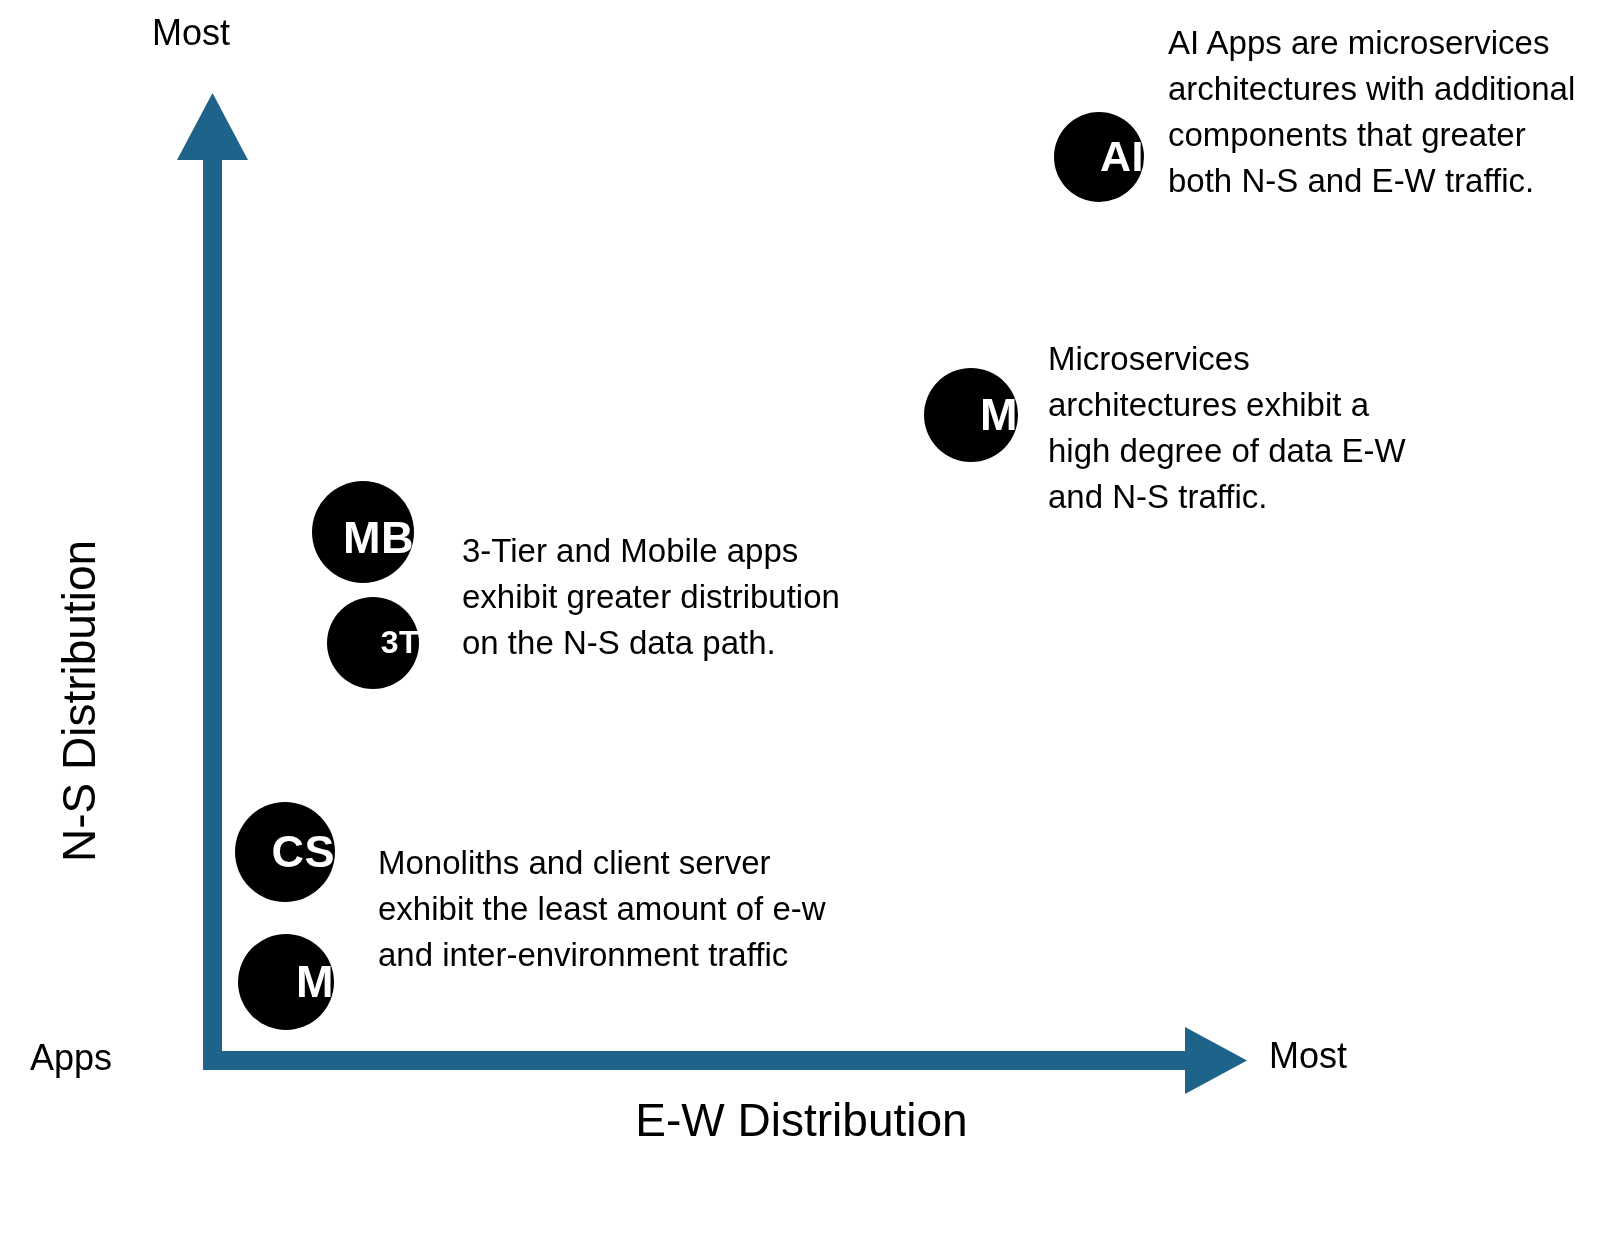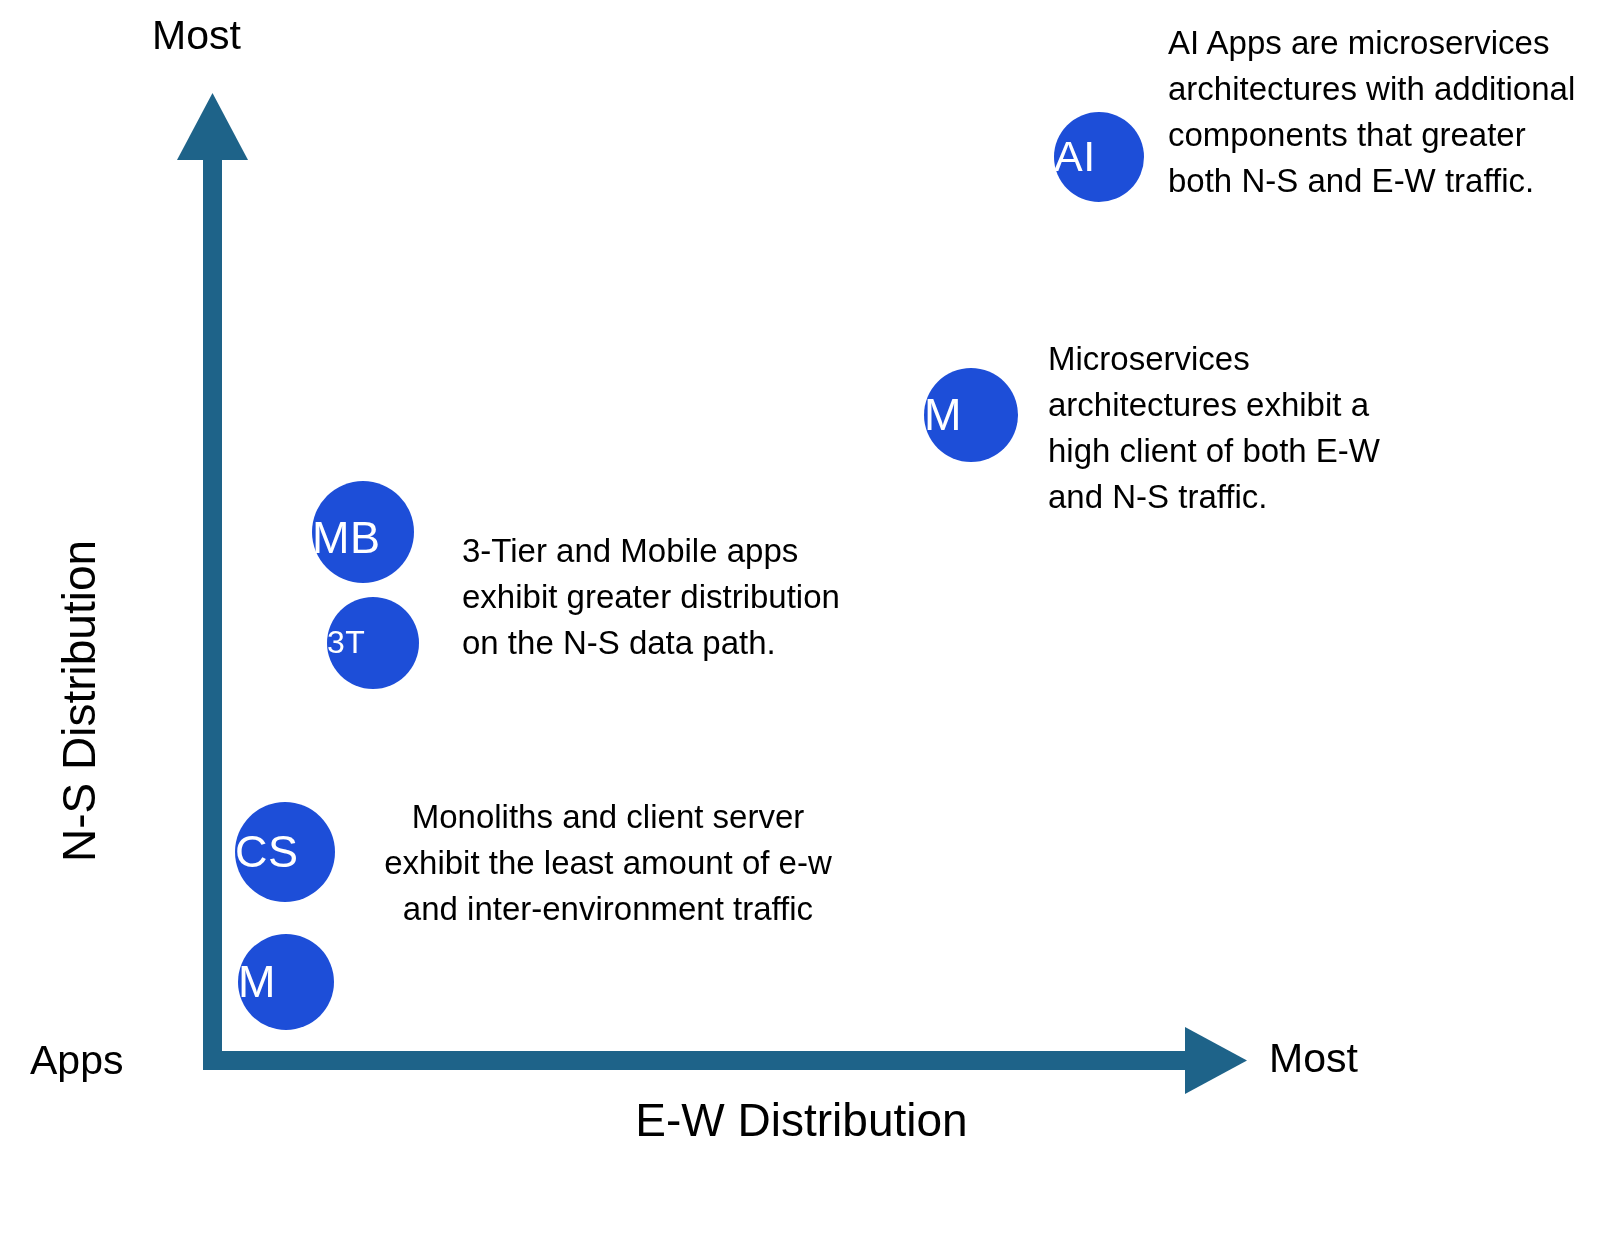--- a/index.html
+++ b/index.html
@@ -26,21 +26,21 @@
     left: 0;
     top: 0;
     width: 1600px;
     height: 1236px;
     pointer-events: none;
   }
 
   
   .axis-end-label {
     position: absolute;
-    font-size: 41px;
+    font-size: 36px;
     line-height: 1.05;
     font-weight: 400;
     color: #000000;
     white-space: nowrap;
   }
   #label-most-top   { left: 152px; top: 14px; }
   #label-least      { left: 30px;  top: 1039px; }
   #label-most-right { left: 1269px; top: 1037px; }
 
   
@@ -67,26 +67,26 @@
     transform-origin: 0 0;
     text-align: left;
     
     translate: 0 430px;
   }
 
   
   .bubble {
     position: absolute;
     border-radius: 50%;
-    background: #1d4ed8;
+    background: #000000;
     display: flex;
     align-items: center;
-    justify-content: flex-start;
+    justify-content: flex-end;
     color: #ffffff;
-    font-weight: 400;
+    font-weight: 700;
     letter-spacing: 0.5px;
     box-sizing: border-box;
   }
   .bubble-label {
     color: #ffffff;
     line-height: 1;
     display: block;
     transform: translateY(-1px);
   }
 
@@ -112,21 +112,21 @@
   .annotation {
     position: absolute;
     font-size: 33px;
     line-height: 46px;
     color: #000000;
     font-weight: 400;
   }
   #ann-ai    { left: 1168px; top: 20px;  width: 420px; }
   #ann-ms    { left: 1048px; top: 336px; width: 380px; }
   #ann-mb3t  { left: 462px;  top: 528px; width: 390px; }
-  #ann-csm   { left: 378px;  top: 794px; width: 460px; text-align: center; }
+  #ann-csm   { left: 378px;  top: 840px; width: 460px; }
 </style>
 </head>
 <body>
 
 <div id="canvas">
 
   <svg class="axis-svg" viewBox="0 0 1600 1236" xmlns="http://www.w3.org/2000/svg">
 
     <rect x="203" y="150" width="19" height="920" fill="#1E6389"></rect>
 
@@ -163,19 +163,19 @@
   <div class="bubble" id="bubble-cs">
     <span class="bubble-label">CS</span>
   </div>
 
   <div class="bubble" id="bubble-mono">
     <span class="bubble-label">M</span>
   </div>
 
   <div class="annotation" id="ann-ai">AI Apps are microservices architectures with additional components that greater both N-S and E-W traffic.</div>
 
-  <div class="annotation" id="ann-ms">Microservices architectures exhibit a high client of both E-W and N-S traffic.</div>
+  <div class="annotation" id="ann-ms">Microservices architectures exhibit a high degree of data E-W and N-S traffic.</div>
 
   <div class="annotation" id="ann-mb3t">3-Tier and Mobile apps exhibit greater distribution on the N-S data path.</div>
 
   <div class="annotation" id="ann-csm">Monoliths and client server exhibit the least amount of e-w and inter-environment traffic</div>
 
 </div>
 
 </body></html>

